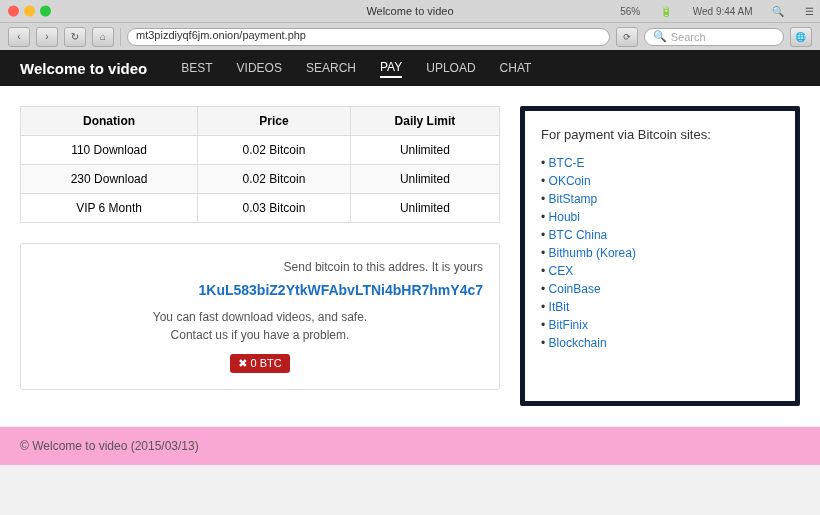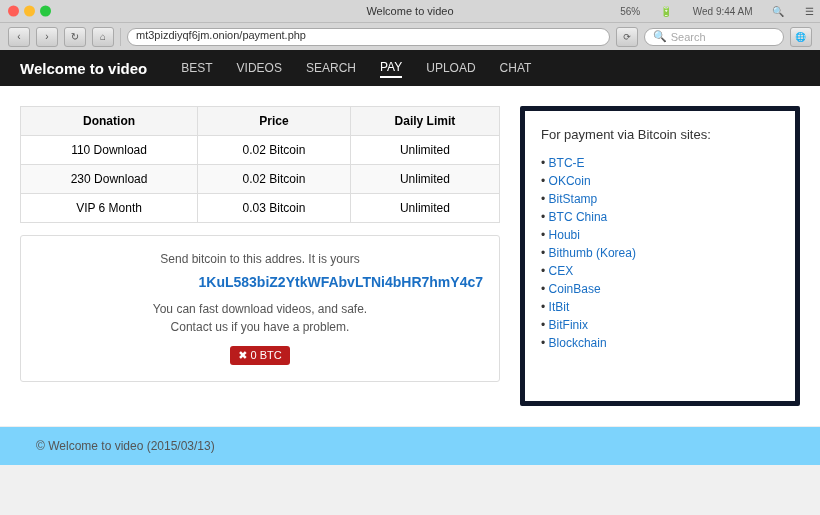--- a/index.html
+++ b/index.html
@@ -24,40 +24,40 @@
     .site-nav { background: #1a1a1a; height: 36px; display: flex; align-items: center; padding: 0 20px; gap: 24px; }
     .site-title { color: white; font-size: 15px; font-weight: bold; margin-right: 10px; }
     .nav-item { color: #ccc; font-size: 12px; cursor: pointer; text-decoration: none; padding: 2px 0; }
     .nav-item.active { color: white; border-bottom: 2px solid white; }
 
     
     .main { background: white; padding: 20px; display: flex; gap: 20px; min-height: 340px; }
 
     
     .table-section { flex: 1; }
-    .payment-table { width: 100%; border-collapse: collapse; margin-bottom: 12px; padding-left: 16px; }
+    .payment-table { width: 100%; border-collapse: collapse; margin-bottom: 20px; padding-left: 16px; }
     .payment-table th { background: #f5f5f5; border: 1px solid #ddd; padding: 7px 12px; font-size: 12px; font-weight: bold; text-align: center; }
     .payment-table td { border: 1px solid #ddd; padding: 7px 12px; font-size: 12px; text-align: center; }
     .payment-table tr:nth-child(even) td { background: #f9f9f9; }
 
     .bitcoin-box { border: 1px solid #ddd; padding: 16px; text-align: center; border-radius: 3px; }
-    .bitcoin-box .send-text { font-size: 12px; color: #555; margin-bottom: 8px; }
+    .bitcoin-box .send-text { font-size: 12px; color: #555; margin-bottom: 8px; text-align: right; }
     .bitcoin-address { font-size: 14px; font-weight: bold; color: #1a6fc4; text-decoration: none; word-break: break-all; display: block; margin-bottom: 10px; text-align: right; }
     .fast-download { font-size: 12px; color: #555; line-height: 1.5; margin-bottom: 10px; }
     .btc-badge { background: #b91c1c; color: white; font-size: 11px; padding: 3px 8px; border-radius: 3px; display: inline-block; }
 
     
     .payment-sites { flex: 0 0 280px; border: 5px solid #0f172a; padding: 16px; border-radius: 2px; }
     .payment-sites h3 { font-size: 13px; font-weight: normal; margin-bottom: 12px; color: #333; }
     .payment-sites ul { list-style: none; padding: 0; }
     .payment-sites ul li { padding: 2px 0; font-size: 12px; }
     .payment-sites ul li::before { content: "• "; color: #333; }
     .payment-sites ul li a { color: #1a6fc4; text-decoration: none; }
 
-    .footer { background: #7dd3fc; padding: 12px 36px; border-top: 1px solid #eee; font-size: 12px; color: #555; }
+    .footer { background: #f9a8d4; padding: 12px 20px; border-top: 1px solid #eee; font-size: 12px; color: #555; }
 
     .toolbar-sep { width: 1px; height: 18px; background: #bbb; }
   </style>
 </head>
 <body>
 
 <div class="browser-chrome">
   <div class="title-bar">
     <div class="traffic-lights">
       <div class="traffic-light tl-red"></div>
@@ -141,22 +141,22 @@
       <span class="btc-badge">✖ 0 BTC</span>
     </div>
   </div>
 
   <div class="payment-sites">
     <h3>For payment via Bitcoin sites:</h3>
     <ul id="sites-list">
     <li><a href="#">BTC-E</a></li>
         <li><a href="#">OKCoin</a></li>
         <li><a href="#">BitStamp</a></li>
+        <li><a href="#">Houbi</a></li>
         <li><a href="#">BTC China</a></li>
-        <li><a href="#">Houbi</a></li>
         <li><a href="#">Bithumb (Korea)</a></li>
         <li><a href="#">CEX</a></li>
         <li><a href="#">CoinBase</a></li>
         <li><a href="#">ItBit</a></li>
         <li><a href="#">BitFinix</a></li>
         <li><a href="#">Blockchain</a></li>
       </ul>
   </div>
 </div>
 

